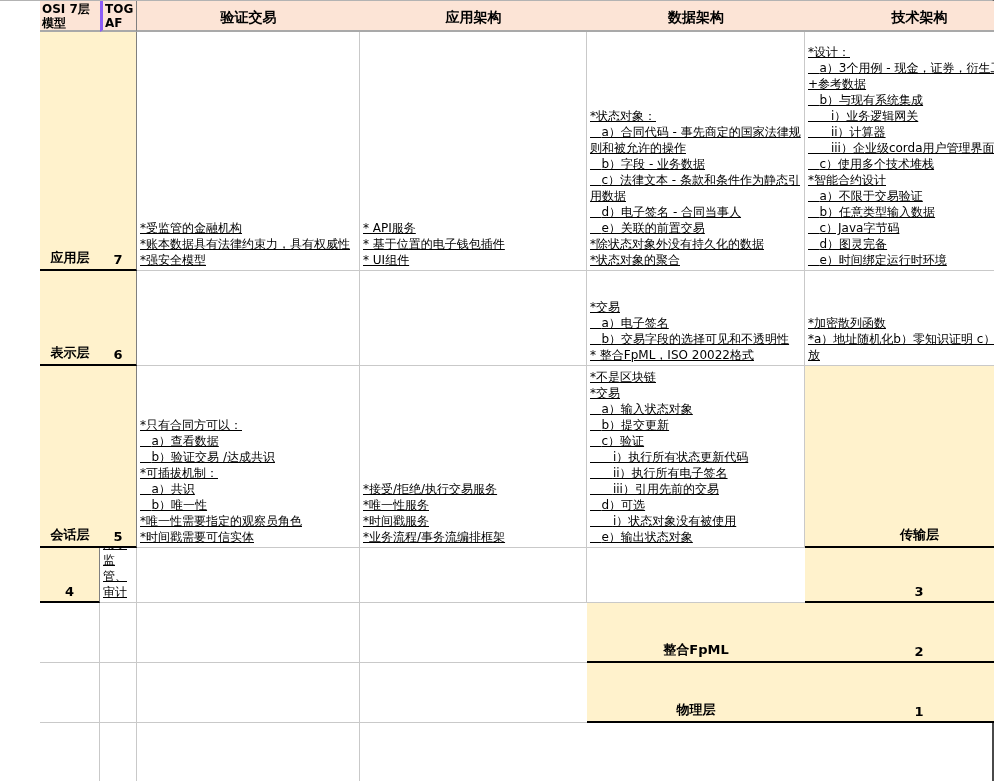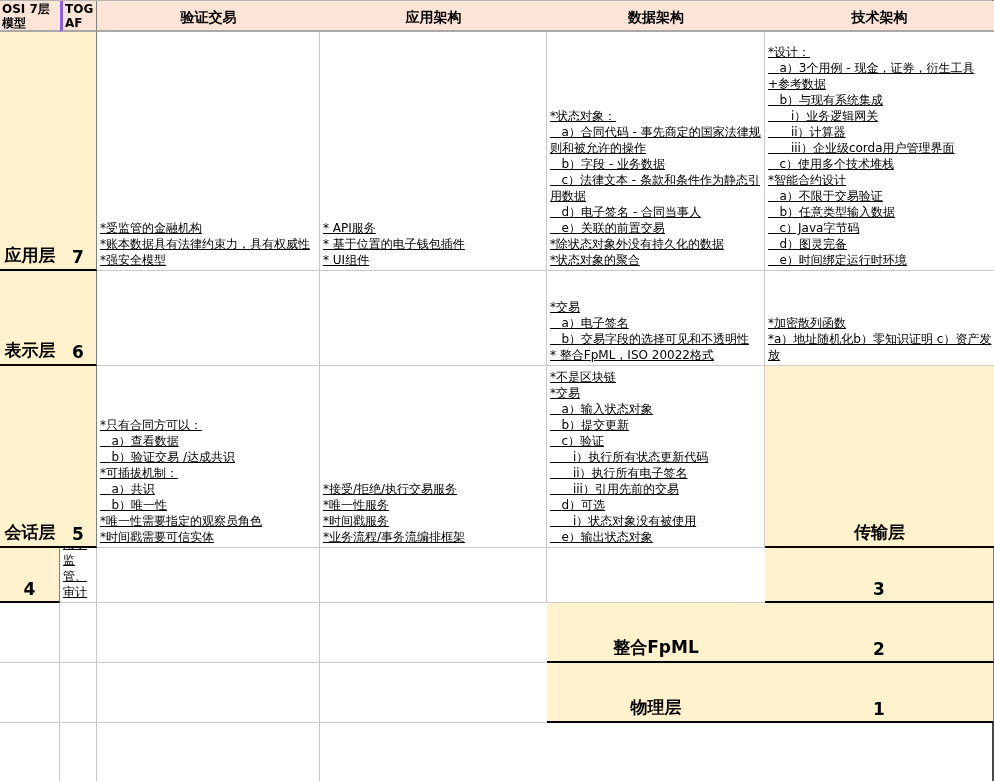--- a/index.html
+++ b/index.html
@@ -10,20 +10,21 @@
   }
   #sheet{
     width:994px;height:781px;
     display:grid;
     grid-template-columns:60px 37px 223px 227px 218px 229px;
     grid-template-rows:31px 239px 95px 182px 55px 60px 60px 59px;
     box-sizing:border-box;
     border-top:1px solid #b3b3b3;
     border-right:2px solid #4a4a4a;
     background:#fff;
+    padding-left:40px;
   }
   #sheet > div{box-sizing:border-box;overflow:hidden;}
 
   
   .hdr{
     background:#FCE4D6;
     border-bottom:2px solid #a9a9a9;
     font-weight:bold;
   }
   .hdr-left{
@@ -41,21 +42,21 @@
   .hdr-col{
     font-size:14px;
     display:flex;align-items:flex-end;justify-content:center;
     padding-bottom:3px;
   }
 
   
   .lname,.lnum{
     background:#FFF2CC;
     border-bottom:2px solid #000;
-    font-weight:bold;font-size:17px;
+    font-weight:bold;font-size:13px;
     display:flex;align-items:flex-end;justify-content:center;
     padding-bottom:2px;
   }
   .lname{white-space:nowrap;}
   .lnum{border-right:1px solid #7f7f7f;}
 
   
   .cell{
     background:#fff;
     border-right:1px solid #c9c9c9;

